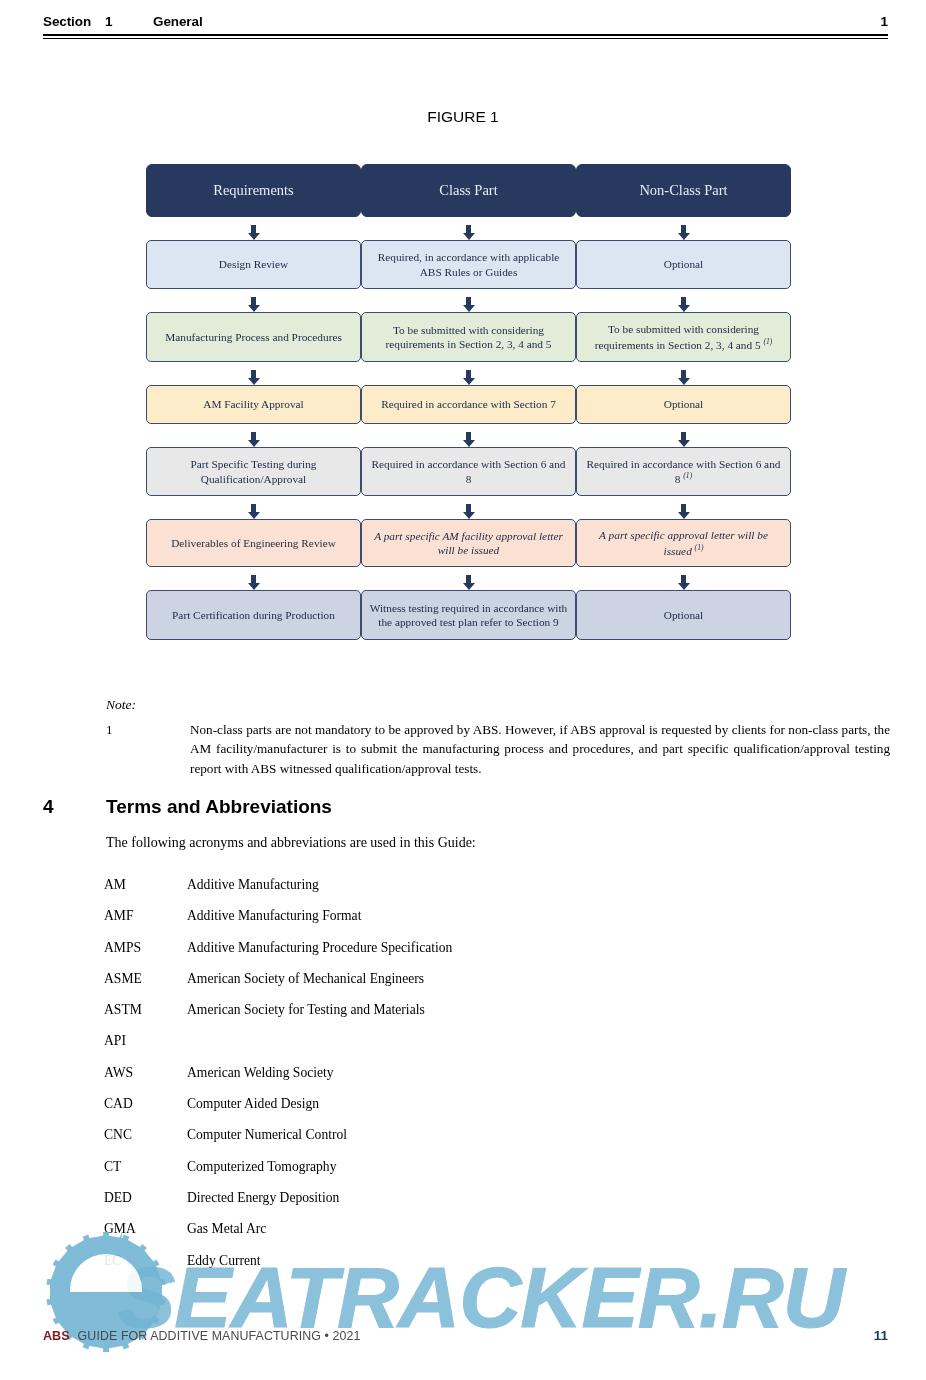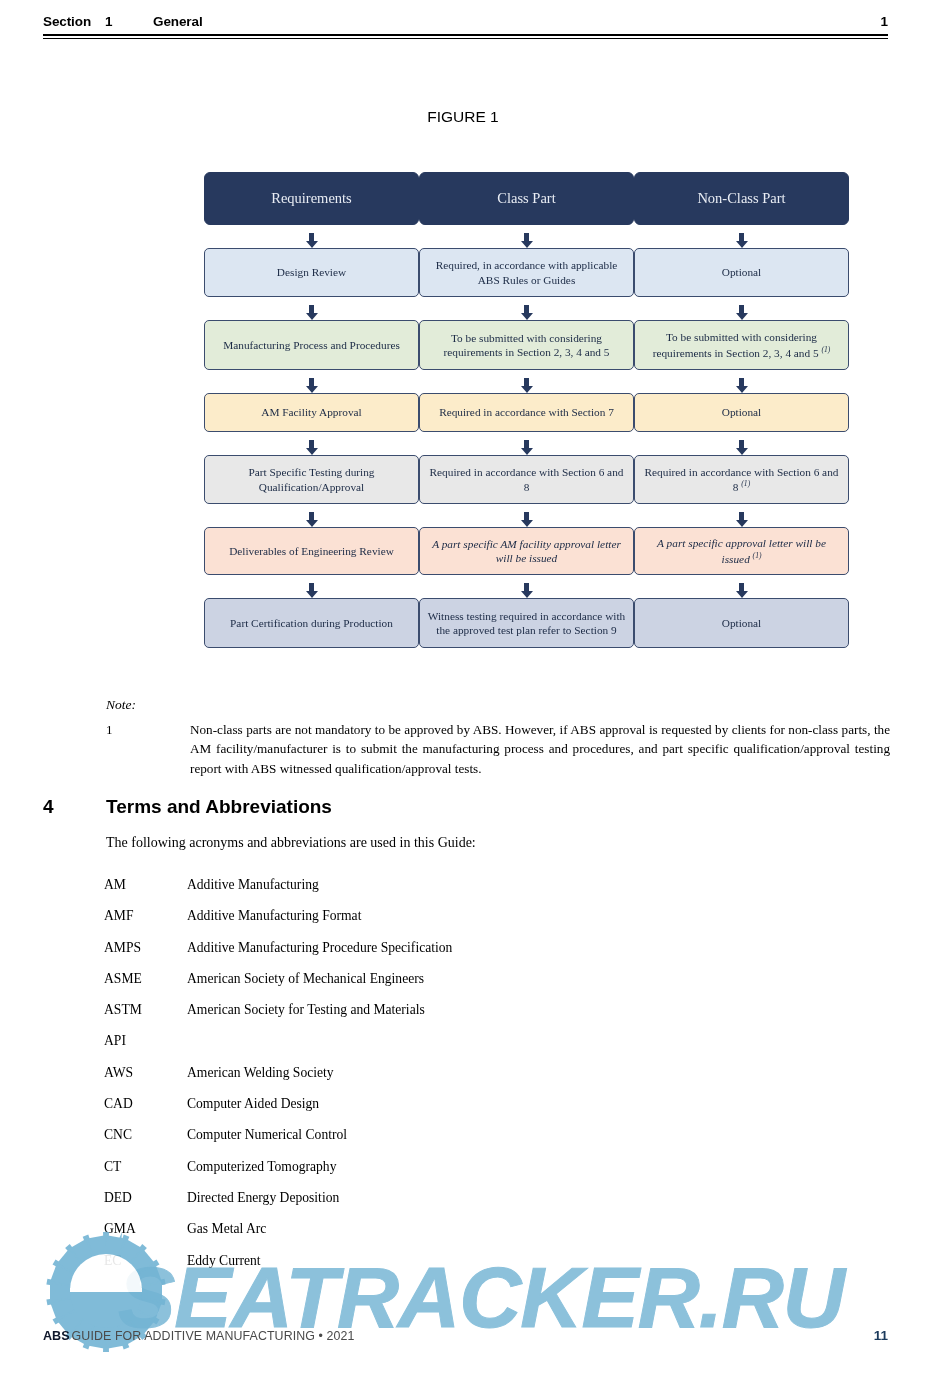--- a/index.html
+++ b/index.html
@@ -55,24 +55,24 @@
     font-weight: normal;
     font-size: 15.5px;
     line-height: 1.67;
     color: #000;
   }
 
   
   .flow {
     position: absolute;
     left: 146px;
-    top: 172px;
+    top: 164px;
     width: 703px;
     display: flex;
-    justify-content: flex-end;
+    justify-content: flex-start;
   }
   .flow-col { width: 215px; }
   .flow-col.col-1 { width: 215px; }
   .flow-col.col-2 { width: 215px; }
   .flow-col.col-3 { width: 215px; }
 
   .node {
     box-sizing: border-box;
     border: 1.1px solid #3b4c6e;
     border-radius: 5px;
@@ -222,22 +222,22 @@
     top: 1328px;
     width: 845px;
     display: flex;
     align-items: baseline;
     font-family: "Liberation Sans", sans-serif;
     font-size: 12.4px;
     color: #4a4a4a;
   }
   .footer .abs {
     font-weight: bold;
-    color: #0f172a;
-    margin-right: 2px;
+    color: #7f1d1d;
+    margin-right: 8px;
     font-size: 12.6px;
   }
   .footer .ftxt { flex: 1; letter-spacing: 0.1px; }
   .footer .fpage {
     font-weight: bold;
     color: #1b3a5c;
     font-size: 13.5px;
   }
 </style>
 </head>

